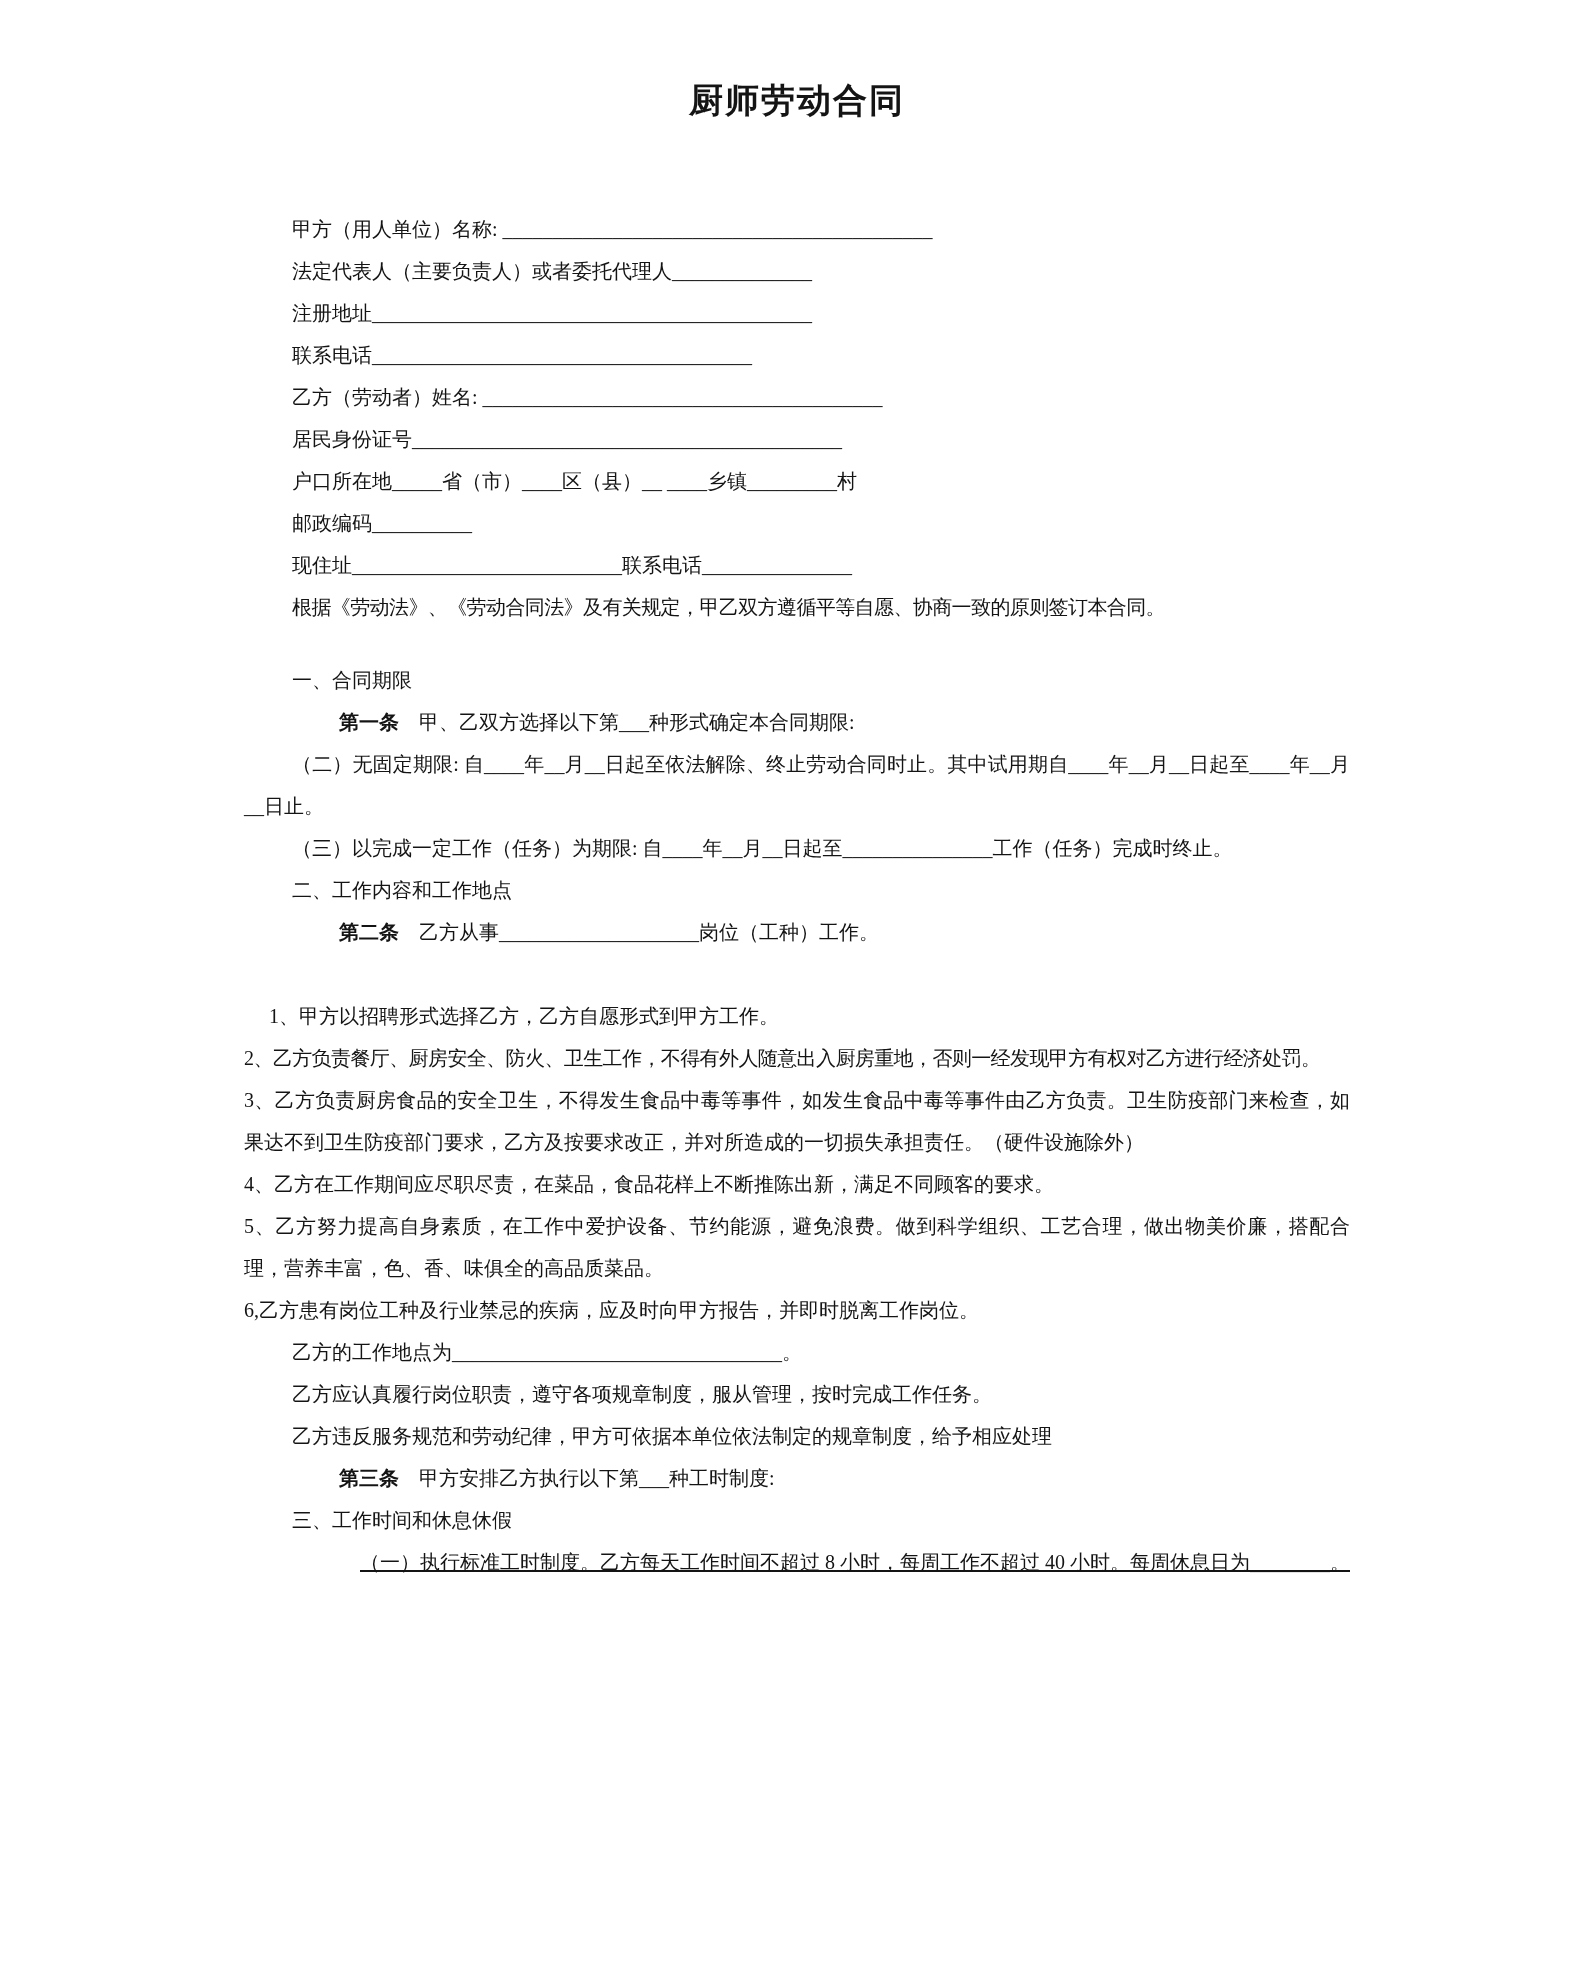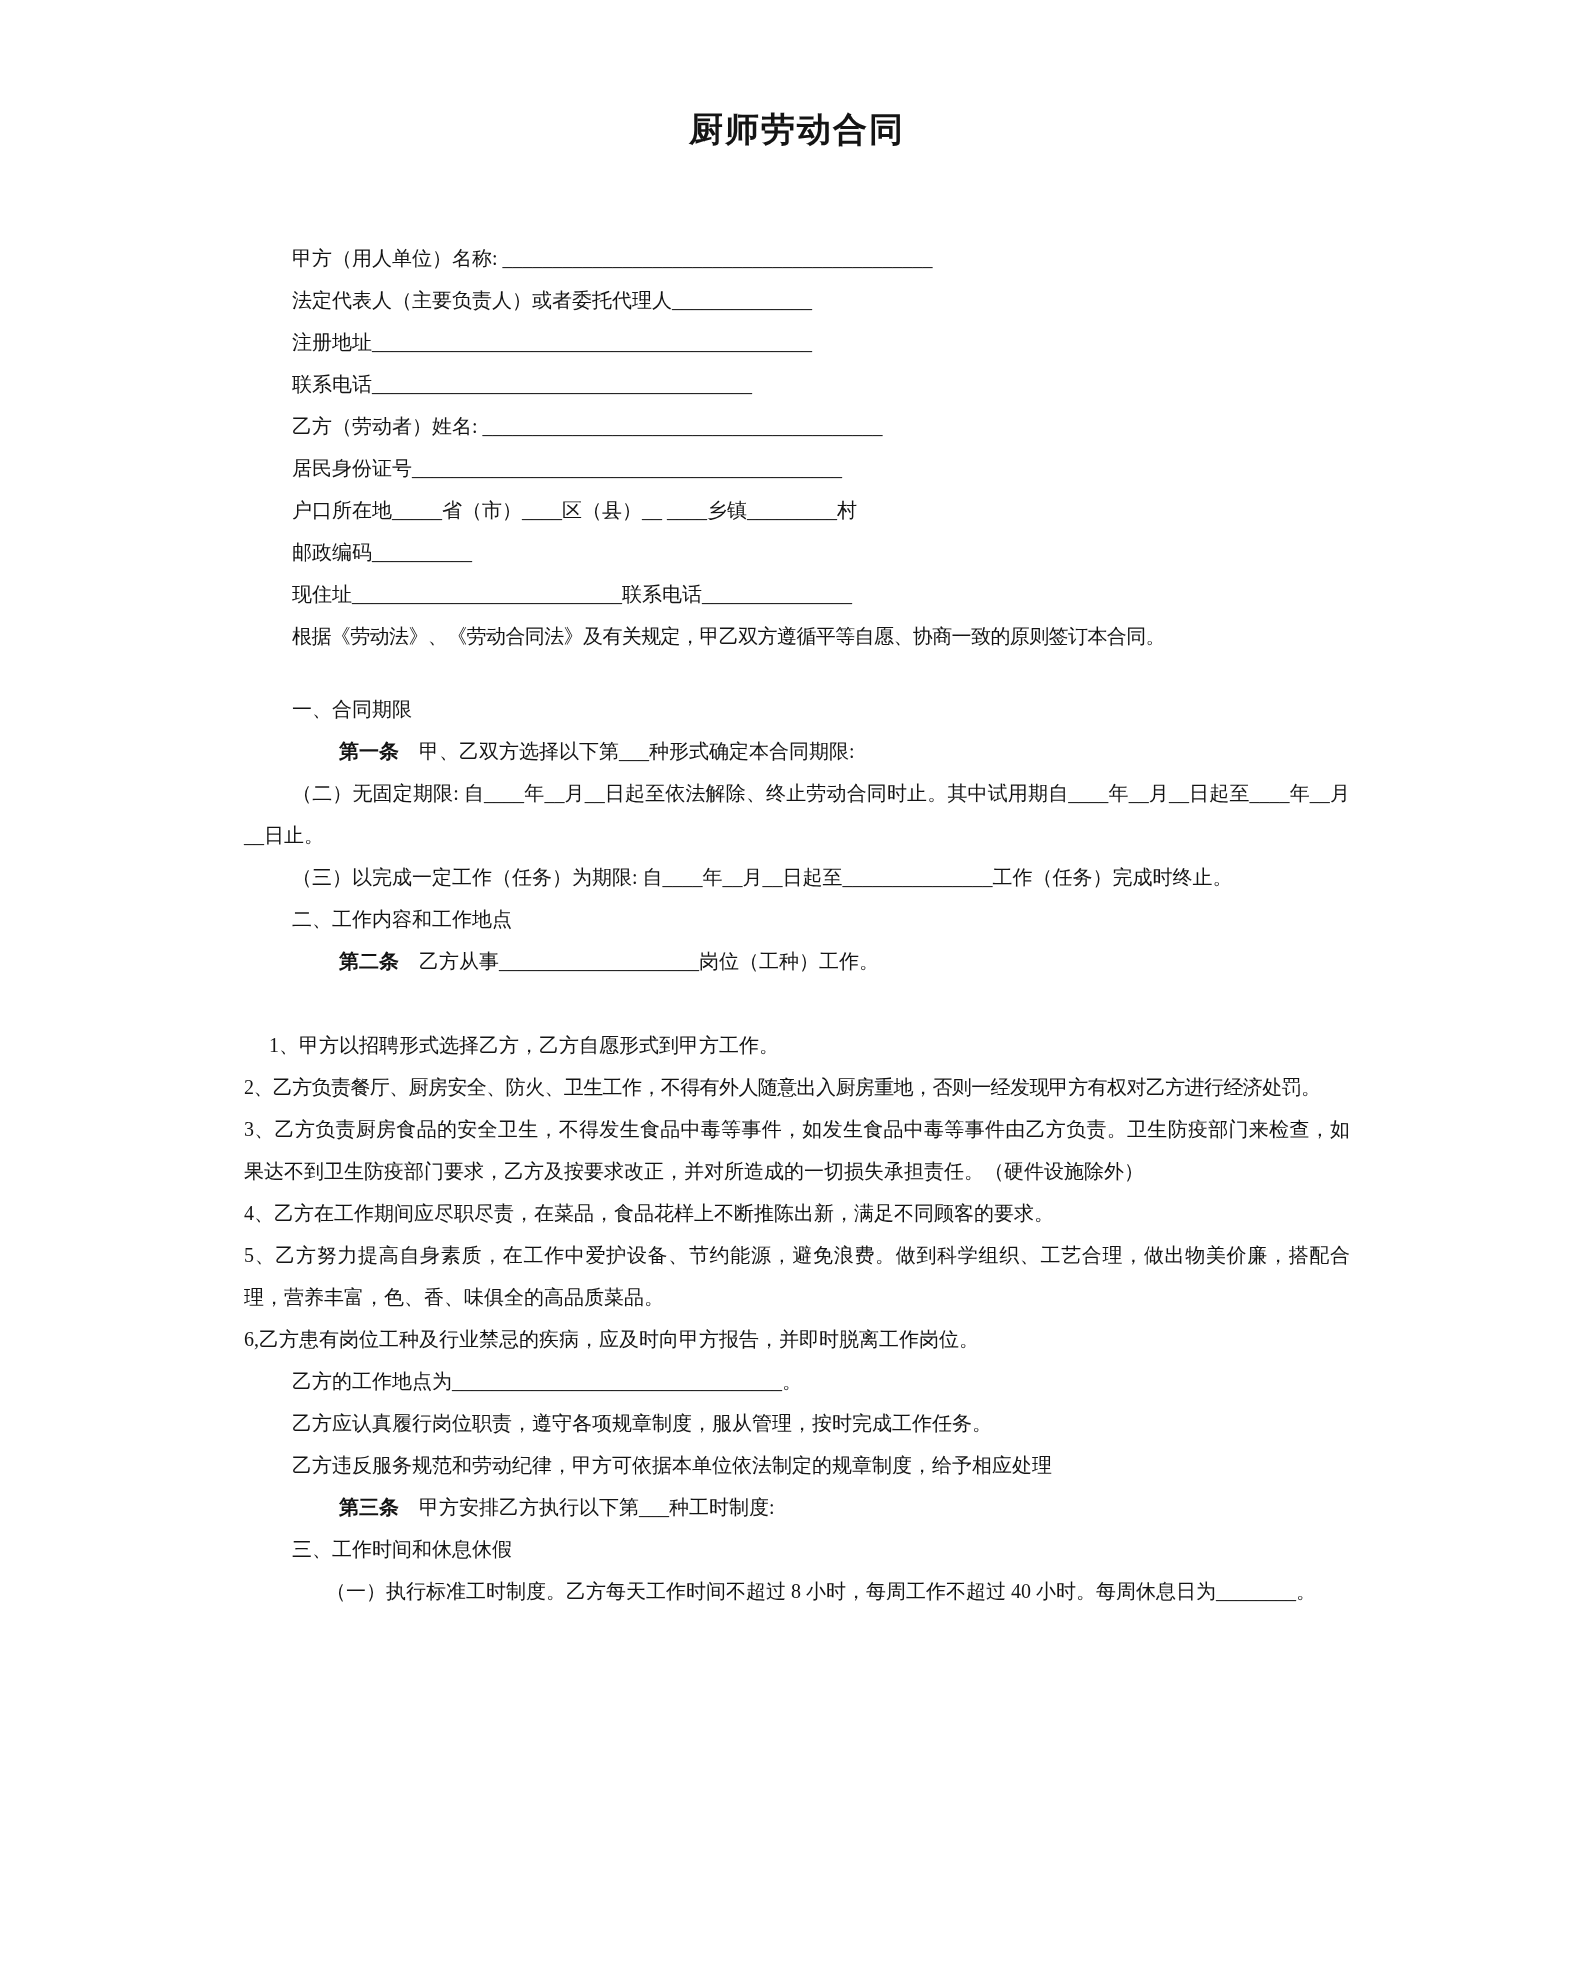--- a/index.html
+++ b/index.html
@@ -12,39 +12,39 @@
     height: 1969px;
     overflow: hidden;
     font-family: "Liberation Serif", "DejaVu Serif", serif;
     color: #141414;
   }
   .doc {
     margin-left: 244px;
     width: 1106px;
   }
   .title {
-    padding-top: 108px;
+    padding-top: 79px;
     text-align: center;
     font-size: 34px;
     line-height: 44px;
     font-weight: bold;
     letter-spacing: 2px;
   }
   .content {
     margin-top: 85px;
     font-size: 20px;
   }
   p.line {
     margin: 0;
     line-height: 42px;
     text-align: justify;
     word-break: break-all;
     white-space: pre-wrap;
   }
-  p.line:last-child { text-align: center; }
+  p.line:last-child { text-align: right; text-decoration: underline; }
   .ind    { text-indent: 48px; }
   .ind-sm { text-indent: 25px; }
   .tight  { letter-spacing: -0.6px; }
   .bold   { font-weight: bold; margin-left: 47px; }
 </style>
 </head>
 <body>
 
 <div class="doc">
   <div class="title">厨师劳动合同</div>

